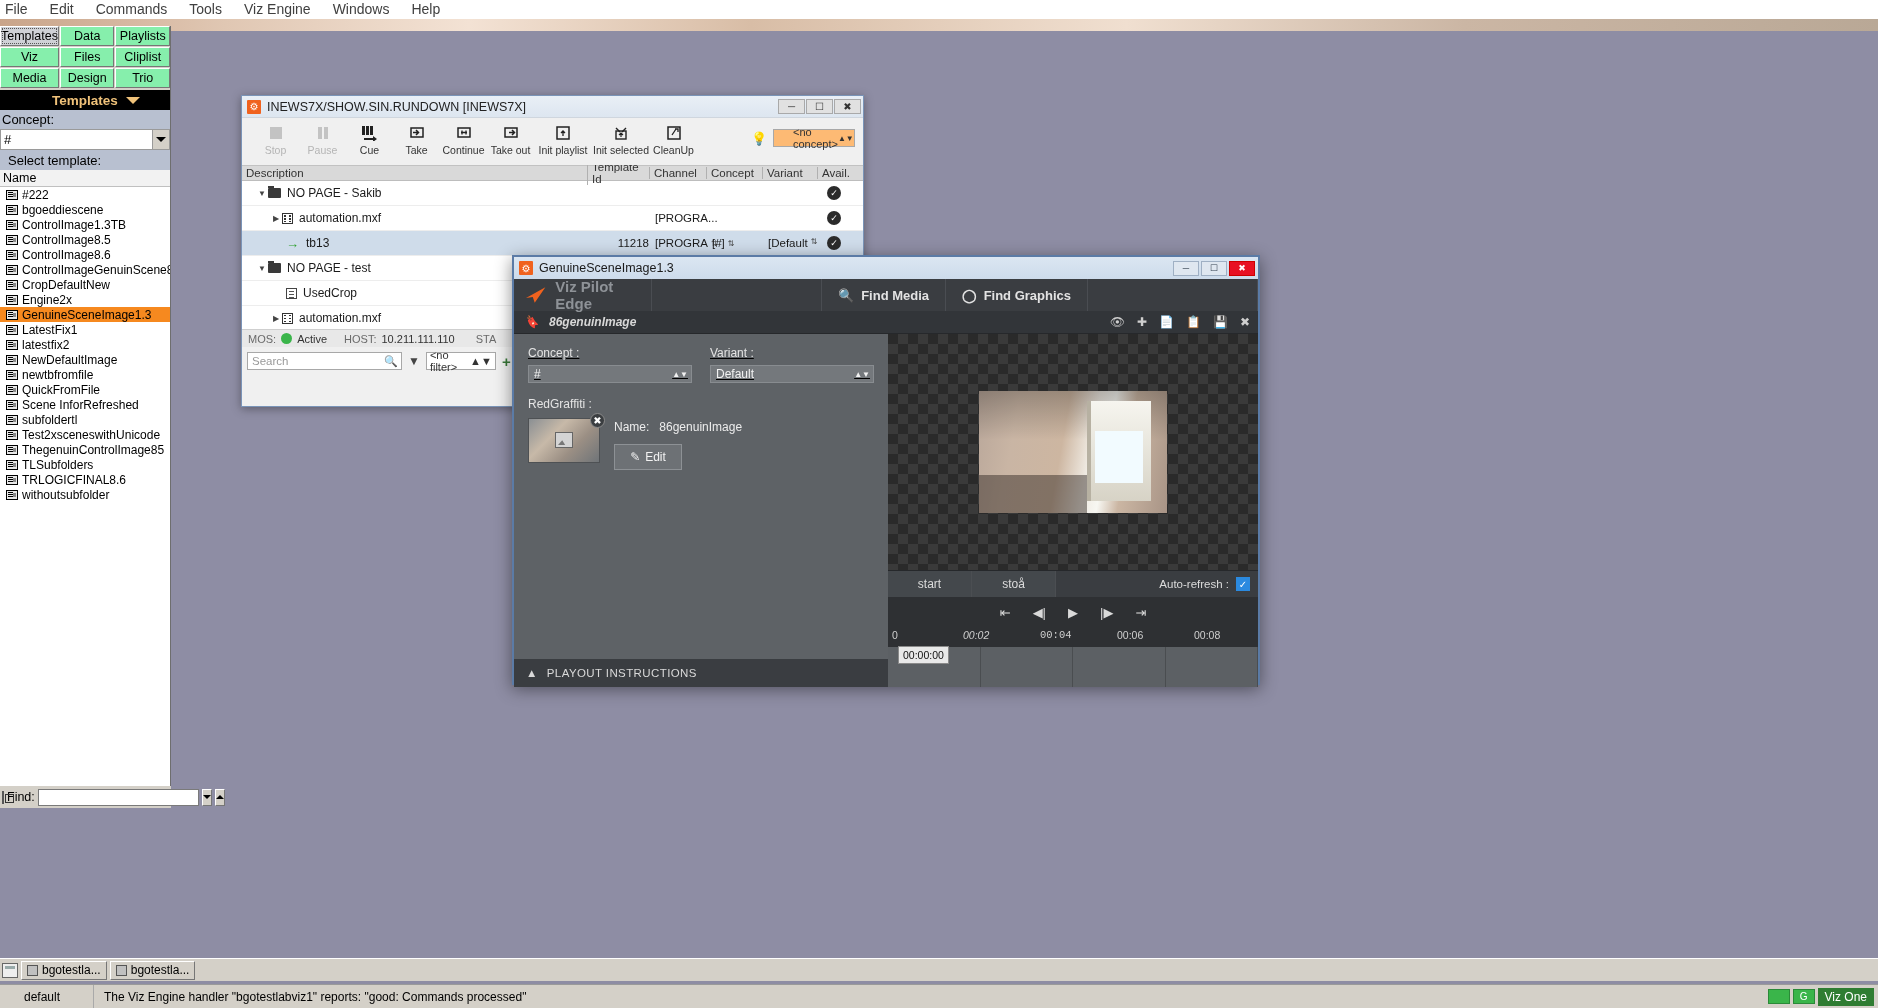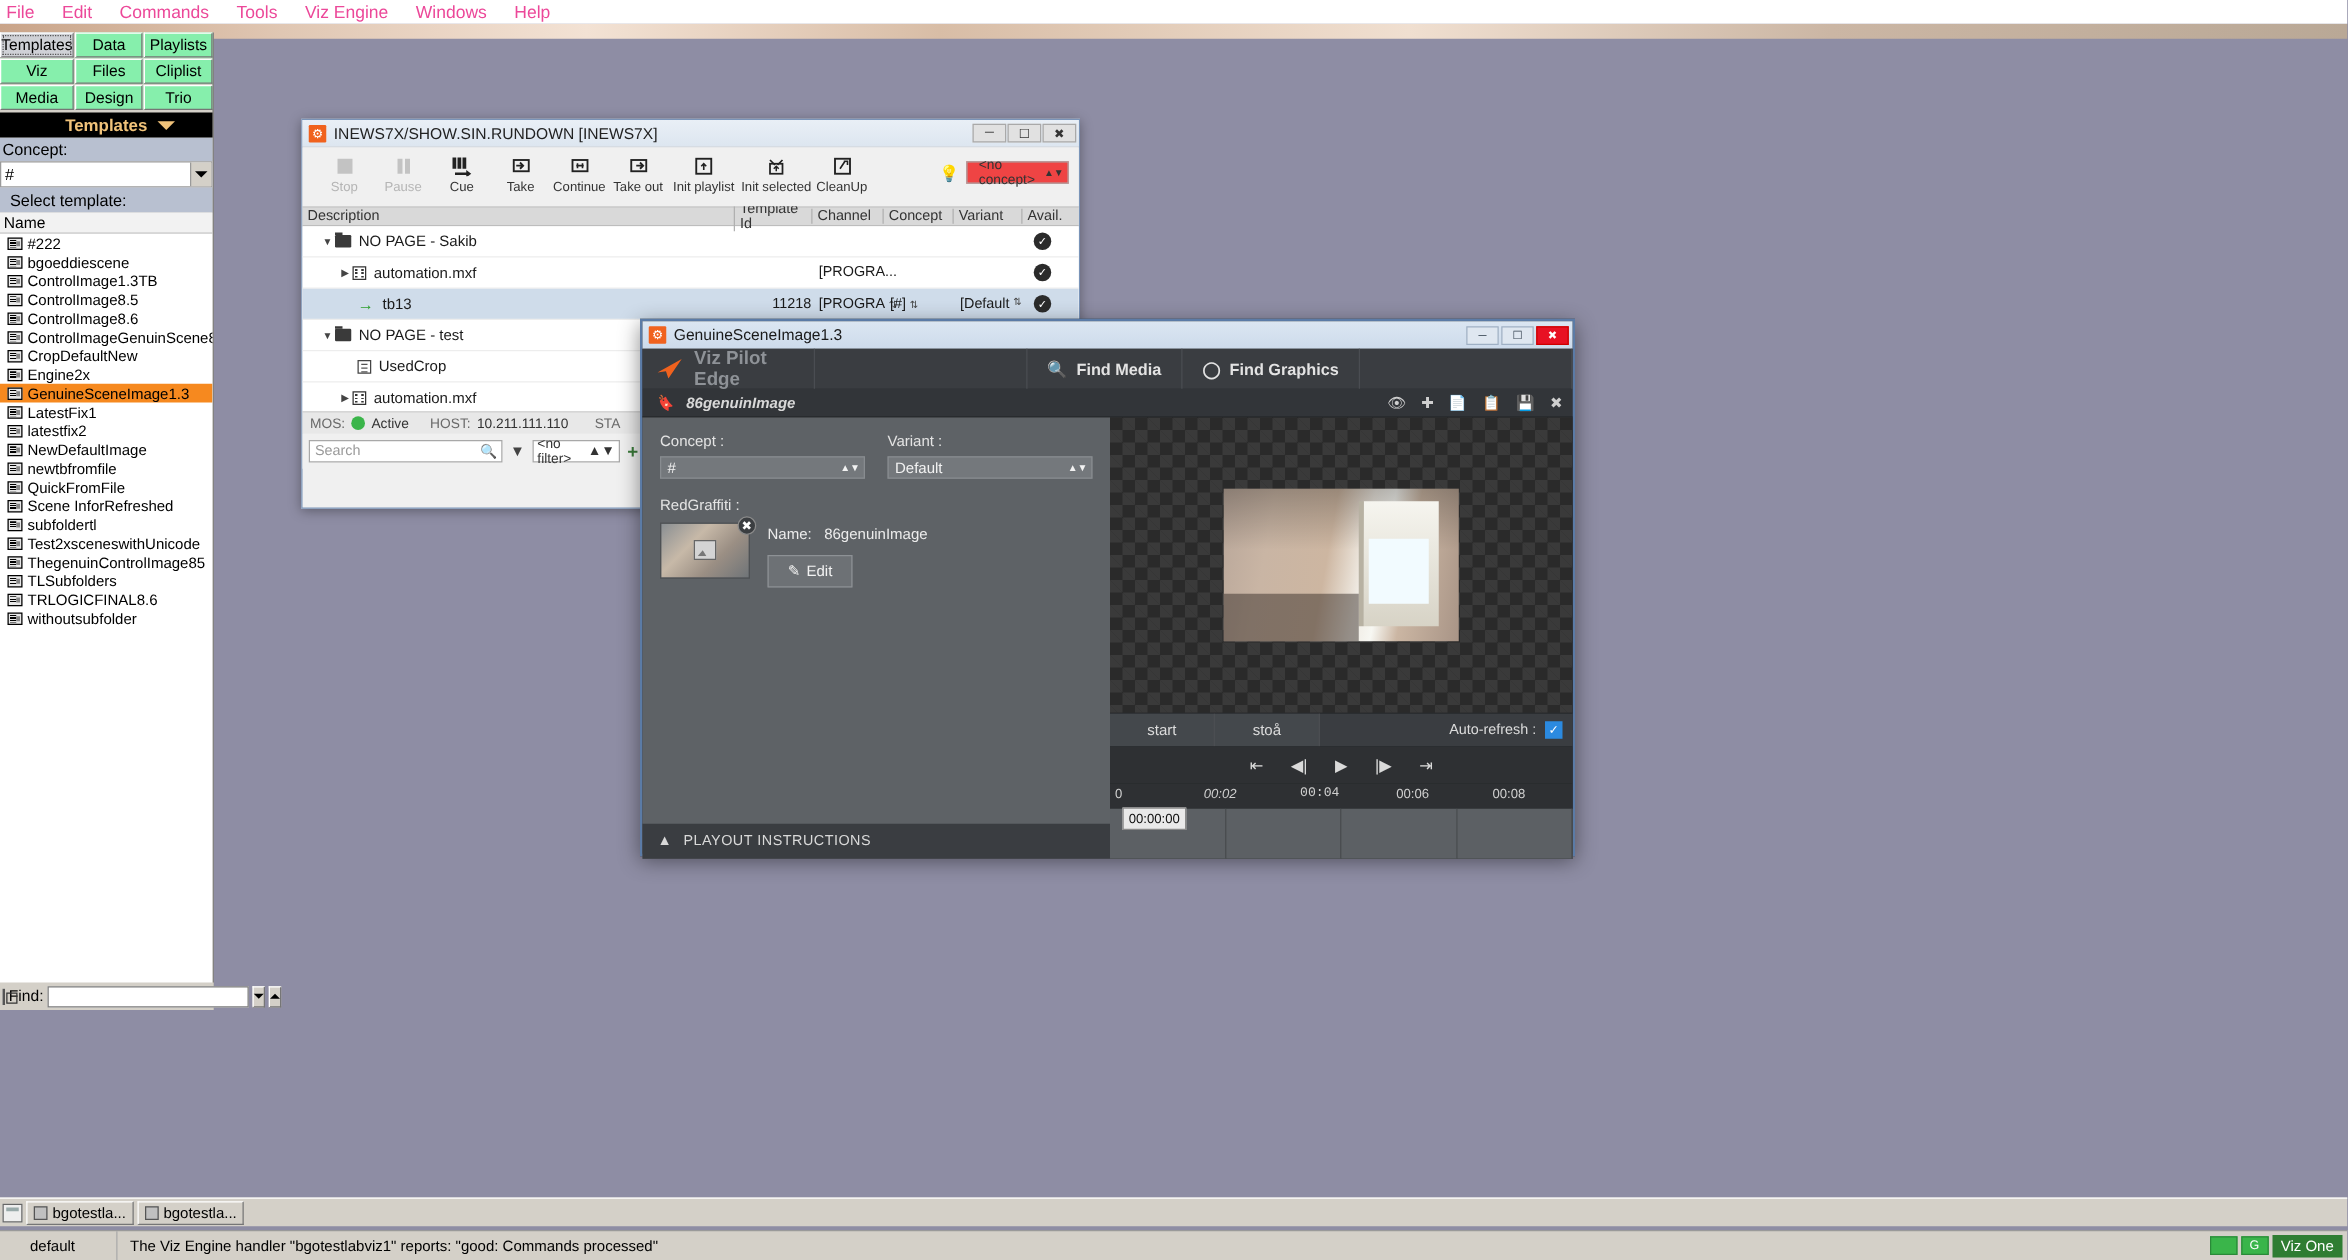--- a/index.html
+++ b/index.html
@@ -9,21 +9,21 @@
     overflow: hidden;
     background: #8e8da4;
   }
   #root { position: relative; width: 1878px; height: 1008px; }
 
   
   .menubar {
     position: absolute; left: 0; top: 0; width: 1878px; height: 19px;
     background: #ffffff;
     display: flex; align-items: center;
-    font-size: 14px; color: #ec4899;
+    font-size: 14px; color: #404040;
     z-index: 60;
   }
   .menubar .mi { padding: 0 11px; line-height: 19px; cursor: default; white-space: nowrap; }
   .menubar .mi:first-child { margin-left: -6px; }
 
   
   .photostrip {
     position: absolute; left: 0; top: 19px; width: 1878px; height: 12px;
     background: linear-gradient(90deg,#c9a489 0%,#e0c7b3 12%,#f3e2d4 25%,#d8bda6 40%,#f0dfd0 60%,#cbb6a4 78%,#b9a896 100%);
     z-index: 5;
@@ -139,22 +139,22 @@
     font-size: 10.5px; color: #333; cursor: default;
   }
   .tbtn.dim { color: #b5b5b5; }
   .tbtn .ic { height: 22px; display: flex; align-items: center; justify-content: center; }
   .tbtn.wide { width: 58px; }
   .rd-concept {
     position: absolute; right: 8px; top: 11px; display: flex; align-items: center; gap: 5px;
   }
   .rd-concept .bulb { font-size: 13px; color: #444; }
   .cbox {
-    width: 82px; height: 18px; background: #ef4444; border: 1px solid #a8a8a8;
-    display: flex; align-items: center; font-size: 11px; color: #333; padding-left: 9px;
+    width: 82px; height: 18px; background: #fdba74; border: 1px solid #a8a8a8;
+    display: flex; align-items: center; font-size: 11px; color: #333; padding-left: 19px;
   }
   .cbox .sp { margin-left: auto; margin-right: 3px; font-size: 8px; }
 
   .rd-colhead {
     height: 16px; background: #d9d9d9; display: flex; align-items: center;
     font-size: 11.5px; color: #333; border-top: 1px solid #c2c2c2; border-bottom: 1px solid #bdbdbd;
   }
   .rd-colhead span { padding-left: 4px; border-left: 1px solid #b0b0b0; }
   .rd-colhead span:first-child { border-left: none; }
 
@@ -236,21 +236,21 @@
   .edge-sub {
     height: 23px; background: #323539; display: flex; align-items: center; gap: 10px;
     padding-left: 10px; color: #d8d8d8; font-size: 12px; font-style: italic; font-weight: bold;
     border-bottom: 1px solid #26282b;
   }
   .edge-sub .acts { margin-left: auto; display: flex; gap: 12px; padding-right: 8px; font-style: normal; font-weight: normal; color:#cfcfcf; }
 
   .edge-body { display: flex; height: 353px; }
   .edge-form { width: 374px; background: #5e6266; padding: 12px 14px; position: relative; }
   .frow { display: flex; gap: 18px; }
-  .fgrp { flex: 1; }
+  .fgrp { flex: 1; text-decoration: underline; }
   .flabel { font-size: 12px; color: #e4e4e4; margin-bottom: 5px; }
   .finput {
     height: 18px; background: #74787c; border: 1px solid #888c90;
     display: flex; align-items: center; font-size: 12px; color: #f2f2f2; padding-left: 5px;
   }
   .finput .sp { margin-left: auto; margin-right: 3px; font-size: 8px; }
   .fsec { margin-top: 14px; font-size: 12px; color: #e4e4e4; }
   .thumbrow { display: flex; align-items: flex-start; gap: 14px; margin-top: 7px; }
   .thumb {
     width: 72px; height: 45px; position: relative;

